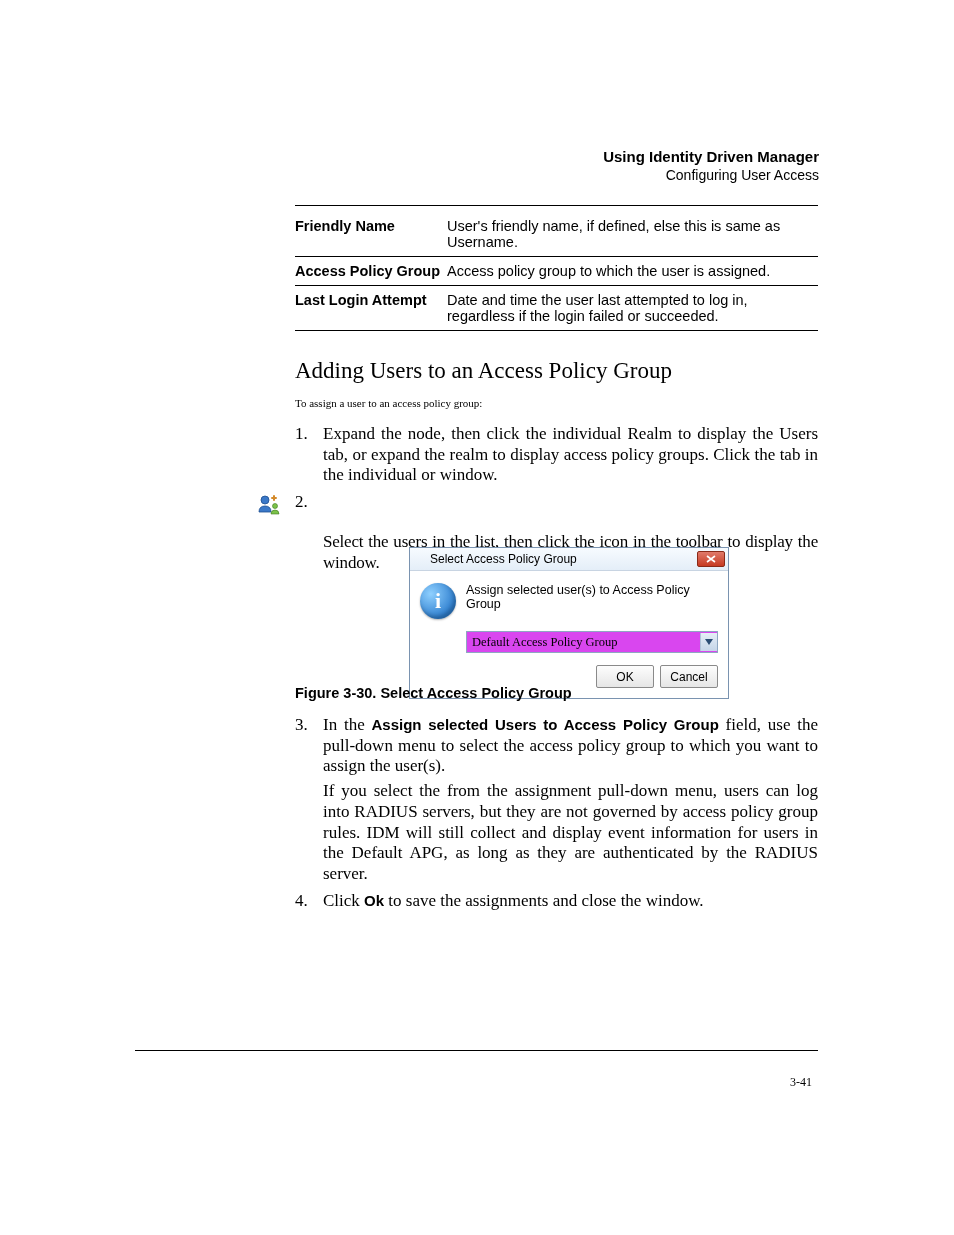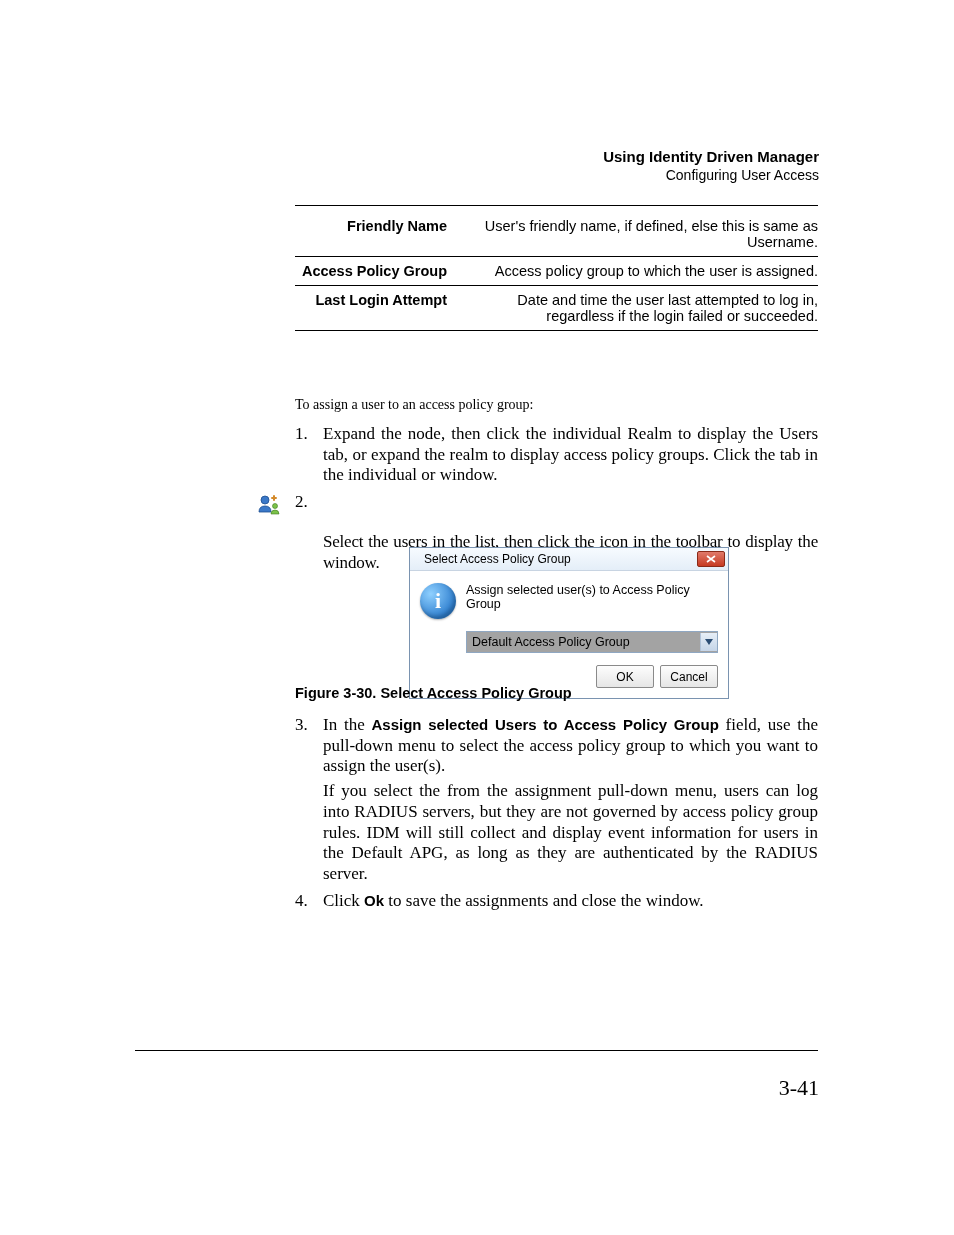--- a/index.html
+++ b/index.html
@@ -42,39 +42,39 @@
     border-top: 1.5px solid #000;
   }
   .defs {
     position: absolute;
     top: 212px;
     left: 295px;
     width: 523px;
     font-family: Arial, Helvetica, sans-serif;
     font-size: 14.5px;
   }
-  .defs table { border-collapse: collapse; width: 100%; text-align: right; }
+  .defs table { border-collapse: collapse; width: 100%; }
   .defs td { vertical-align: top; padding: 6px 0; }
   .def-term { font-weight: bold; width: 152px; padding-right: 6px; }
   .def-row { border-bottom: 1px solid #000; }
   .def-row:last-child { border-bottom: 1.5px solid #000; }
   .section-heading {
     position: absolute;
     top: 358px;
     left: 295px;
     font-family: "Century Schoolbook", "Times New Roman", serif;
     font-size: 23px;
   }
   .intro {
     position: absolute;
     top: 397px;
     left: 295px;
     width: 523px;
     font-family: "Century Schoolbook", "Times New Roman", serif;
-    font-size: 14px;
+    font-size: 11px;
   }
   .steps {
     position: absolute;
     top: 424px;
     left: 295px;
     width: 523px;
     font-family: "Century Schoolbook", "Times New Roman", serif;
     font-size: 17px;
     line-height: 1.22;
   }
@@ -99,21 +99,21 @@
     font-size: 12px;
     background: #fff;
   }
   .dialog-title {
     display: flex;
     align-items: center;
     justify-content: space-between;
     background: linear-gradient(#f7fbff, #e4eef8);
     border-bottom: 1px solid #c8d4e2;
     height: 22px;
-    padding: 0 3px 0 14px;
+    padding: 0 3px 0 20px;
   }
   .close-btn {
     width: 26px;
     height: 14px;
     background: linear-gradient(#e07a6a, #c63a22);
     border: 1px solid #8a2a18;
     border-radius: 2px;
     display: flex;
     align-items: center;
     justify-content: center;
@@ -140,22 +140,23 @@
   }
   .dialog-right { flex: 1; }
   .dialog-label { font-size: 12.5px; margin-bottom: 20px; }
   .select-box {
     border: 1px solid #8fa7c2;
     height: 20px;
     display: flex;
     align-items: center;
     justify-content: space-between;
     padding-left: 5px;
-    background: #a3a3a3;
+    background: #d946ef;
     font-size: 12.5px;
+    font-family: Liberation Serif, serif;
   }
   .select-arrow {
     width: 16px; height: 18px;
     background: linear-gradient(#e6eef7, #c5d5e8);
     border-left: 1px solid #b0c2d8;
     display: flex; align-items: center; justify-content: center;
   }
   .dialog-buttons {
     display: flex;
     justify-content: flex-end;
@@ -194,23 +195,23 @@
   .footer-rule {
     position: absolute;
     top: 1050px;
     left: 135px;
     width: 683px;
     border-top: 1.5px solid #000;
   }
   .pagenum {
     position: absolute;
     top: 1075px;
-    right: 135px;
-    font-family: "Century Schoolbook", "Times New Roman", serif;
-    font-size: 22px;
+    right: 142px;
+    font-family: "Century Schoolbook", "Times New Roman", serif;
+    font-size: 12px;
   }
   .para { margin-top: 4px; }
 </style>
 </head>
 <body>
 
 <div class="page">
 
   <div class="header">
     <div class="header-title">Using Identity Driven Manager</div>
@@ -231,20 +232,21 @@
         <td>Access policy group to which the user is assigned.</td>
       </tr>
       <tr class="def-row">
         <td class="def-term">Last Login Attempt</td>
         <td>Date and time the user last attempted to log in, regardless if the login failed or succeeded.</td>
       </tr>
     </tbody>
       </table>
   </div>
 
+  <div class="section-heading">Adding Users to an Access Policy Group</div>
 
   <div class="intro">To assign a user to an access policy group:</div>
 
   <div class="steps">
     <div class="step">
       <div class="step-num">1.</div>
       <div class="step-body">
         <span>Expand the </span>
         <span> node, then click the individual Realm to display the Users tab, or expand the realm to display access policy groups. Click the </span>
         <span> tab in the individual </span>

